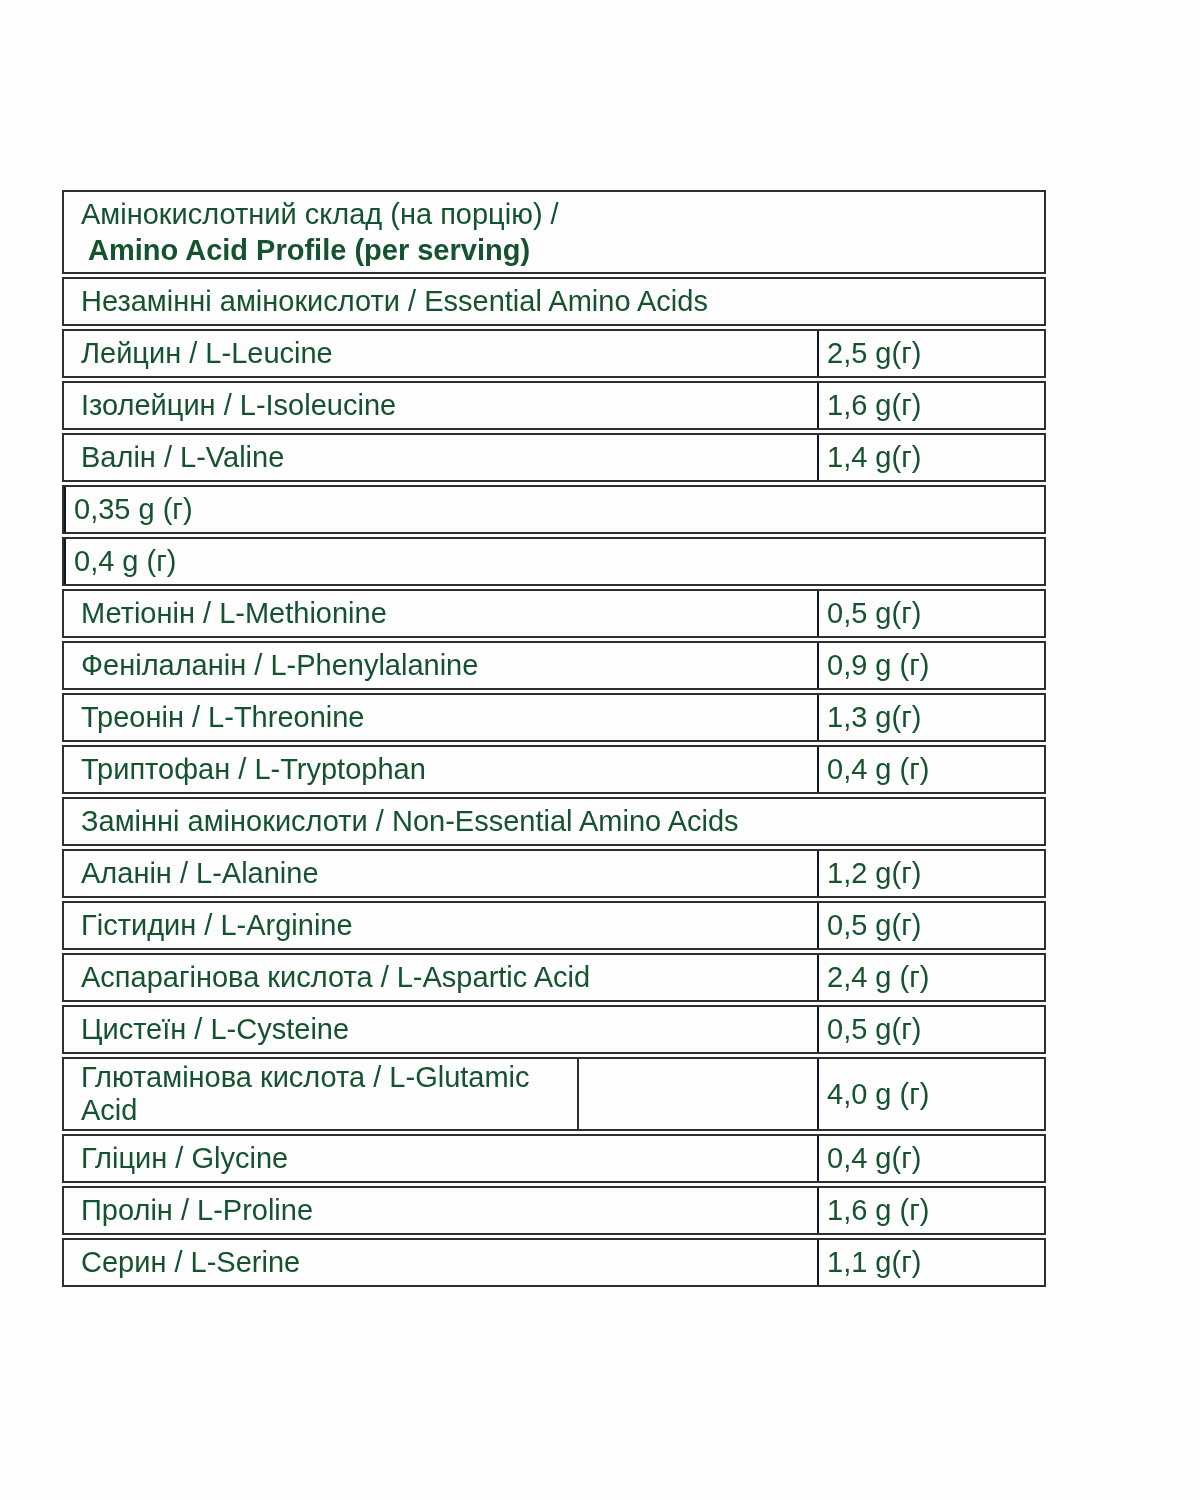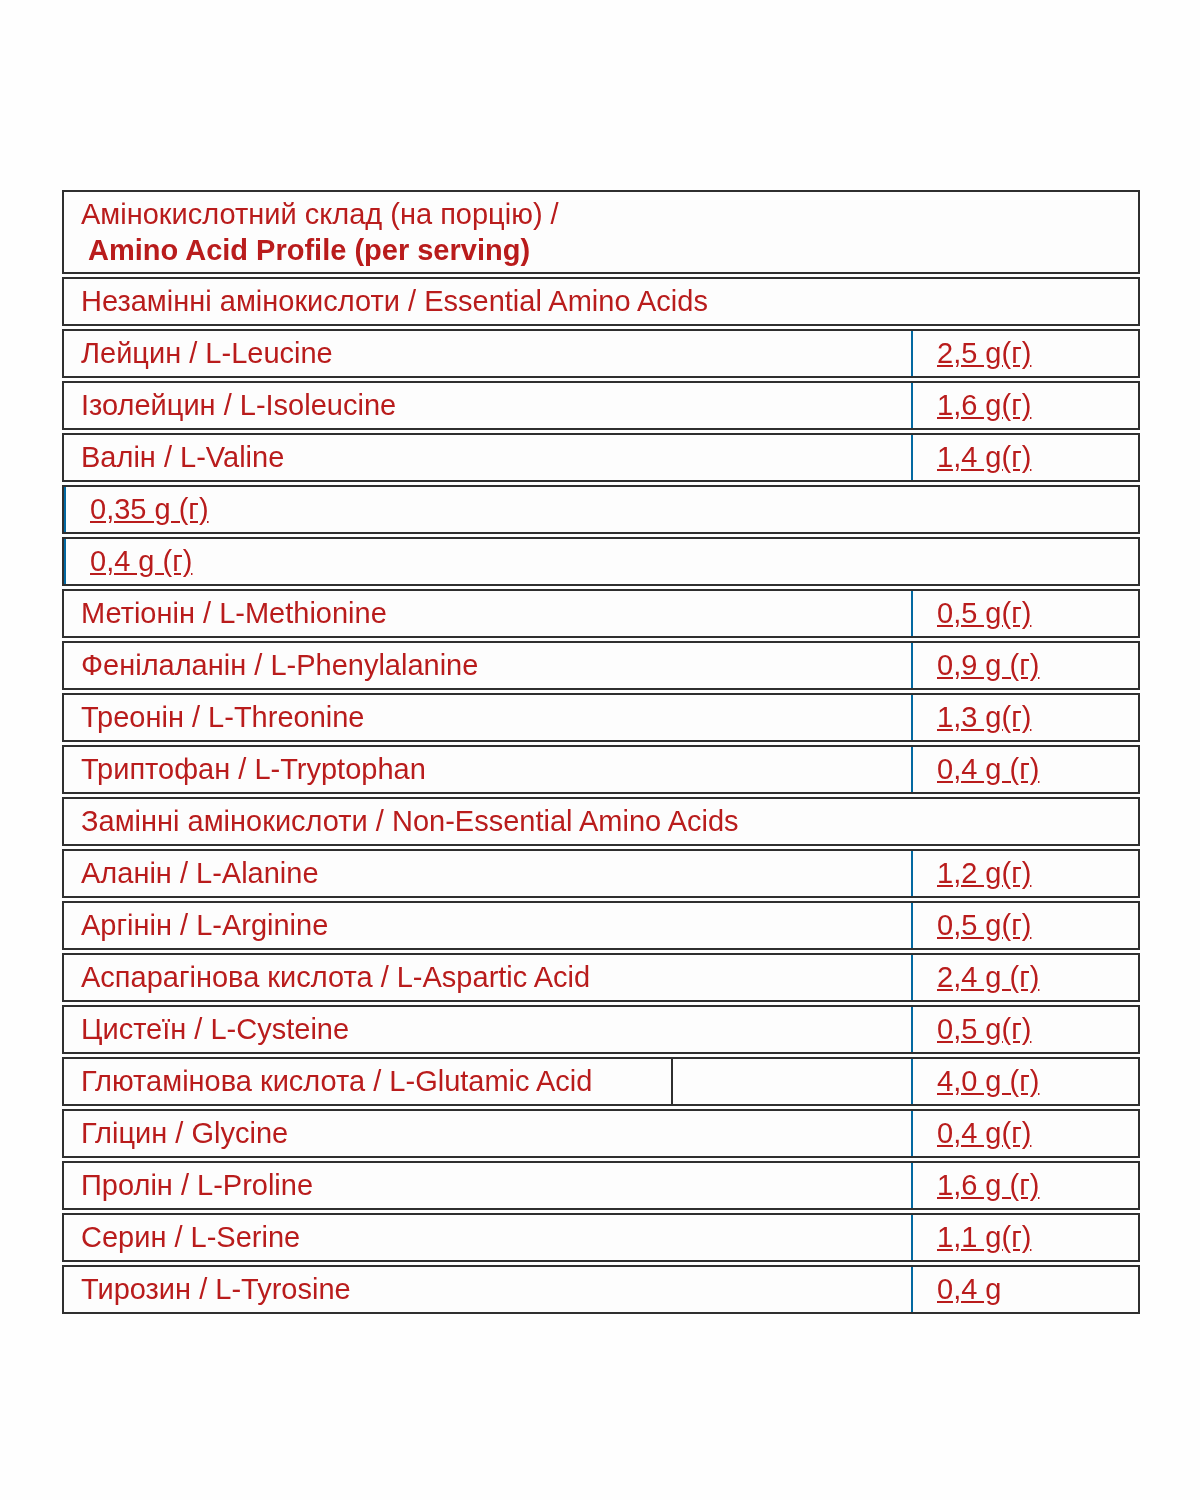--- a/index.html
+++ b/index.html
@@ -12,25 +12,25 @@
     position: relative;
     width: 1200px;
     height: 1500px;
     background: #fefefe;
     overflow: hidden;
   }
   .amino-table {
     position: absolute;
     left: 62px;
     top: 190px;
-    width: 1078px;
+    width: 984px;
     display: flex;
     flex-direction: column;
     row-gap: 3px;
-    color: #b91c1c;
+    color: #14532d;
     font-size: 29px;
   }
   .row {
     display: flex;
     align-items: stretch;
     border: 2px solid #2f2f2f;
     background: #fdfdfd;
     box-sizing: border-box;
     min-height: 49px;
   }
@@ -40,23 +40,22 @@
     align-items: center;
     box-sizing: border-box;
   }
   .name-cell {
     flex: 1 1 auto;
     padding: 2px 10px 2px 17px;
   }
   .value-cell {
     width: 227px;
     flex: 0 0 227px;
-    border-left: 2px solid #0369a1;
-    padding: 2px 6px 2px 24px;
-    text-decoration: underline;
+    border-left: 2px solid #0f172a;
+    padding: 2px 6px 2px 8px;
   }
   .spacer-cell {
     width: 240px;
     flex: 0 0 240px;
     border-left: 2px solid #2f2f2f;
   }
   .full-cell {
     flex: 1 1 auto;
     padding: 2px 10px 2px 17px;
   }
@@ -124,21 +123,21 @@
 
     <div class="row">
       <div class="cell full-cell">Замінні амінокислоти / Non-Essential Amino Acids</div>
     </div>
 
     <div class="row">
       <div class="cell name-cell">Аланін / L-Alanine</div>
       <div class="cell value-cell">1,2 g(г)</div>
     </div>
     <div class="row">
-      <div class="cell name-cell">Аргінін / L-Arginine</div>
+      <div class="cell name-cell">Гістидин / L-Arginine</div>
       <div class="cell value-cell">0,5 g(г)</div>
     </div>
     <div class="row">
       <div class="cell name-cell">Аспарагінова кислота / L-Aspartic Acid</div>
       <div class="cell value-cell">2,4 g (г)</div>
     </div>
     <div class="row">
       <div class="cell name-cell">Цистеїн / L-Cysteine</div>
       <div class="cell value-cell">0,5 g(г)</div>
     </div>
@@ -153,19 +152,15 @@
       <div class="cell value-cell">0,4 g(г)</div>
     </div>
     <div class="row">
       <div class="cell name-cell">Пролін / L-Proline</div>
       <div class="cell value-cell">1,6 g (г)</div>
     </div>
     <div class="row">
       <div class="cell name-cell">Серин / L-Serine</div>
       <div class="cell value-cell">1,1 g(г)</div>
     </div>
-    <div class="row">
-      <div class="cell name-cell">Тирозин / L-Tyrosine</div>
-      <div class="cell value-cell">0,4 g</div>
-    </div>
 
   </div>
 </div>
 
 </body></html>

